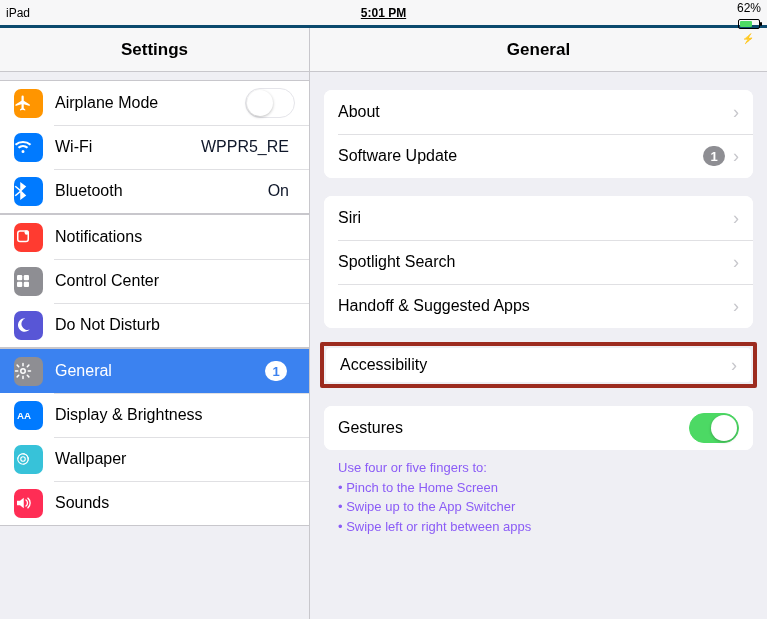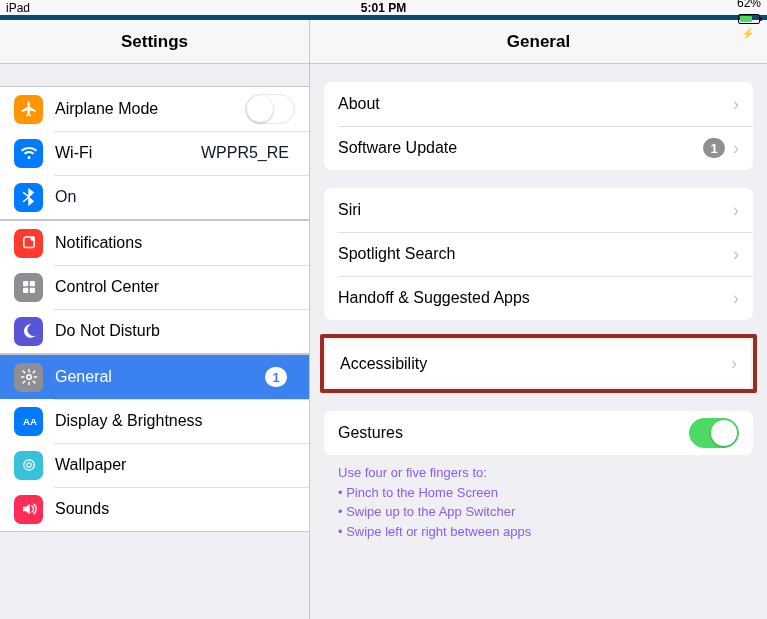--- a/index.html
+++ b/index.html
@@ -6,32 +6,32 @@
   body {
     font-family: -apple-system, "Helvetica Neue", Helvetica, Arial, sans-serif;
     background: #efeff4;
     width: 767px;
     height: 619px;
     overflow: hidden;
     font-size: 15px;
     color: #000;
   }
   .statusbar {
-    height: 20px;
+    height: 28px;
     width: 100%;
     display: flex;
     align-items: center;
     font-size: 12px;
     color: #000;
     background: #f7f7f8;
-    border-bottom: 5px solid #0c4a6e;
+    border-bottom: 3px solid #0c4a6e;
     position: relative;
   }
   .statusbar .left { position: absolute; left: 6px; }
-  .statusbar .center { margin: 1px auto; font-weight: 600; }
+  .statusbar .center { margin: 1px auto; font-weight: 600; text-decoration: underline; }
   .statusbar .right { position: absolute; right: 6px; display: flex; align-items: center; gap: 4px; flex-direction: column; }
   .battery {
     display: inline-block; width: 22px; height: 10px; border: 1px solid #000; border-radius: 2px; position: relative;
   }
   .battery::after { content: ""; position: absolute; right: -3px; top: 2px; width: 2px; height: 4px; background: #000; border-radius: 1px; }
   .battery .fill { position: absolute; left: 1px; top: 1px; bottom: 1px; width: 62%; background: #4cd964; border-radius: 1px; }
   .bolt { font-size: 10px; }
 
   .split {
     display: flex;
@@ -55,42 +55,42 @@
     height: 44px;
     background: #f7f7f8;
     border-bottom: 1px solid #c8c7cc;
     display: flex;
     align-items: center;
     justify-content: center;
     font-weight: 600;
     font-size: 17px;
   }
   .group { border-top: 1px solid #c8c7cc; border-bottom: 1px solid #c8c7cc; background: #fff; }
-  .group.first { margin-top: 22px; }
+  .group.first { margin-top: 8px; }
   .row {
     display: flex;
     align-items: center;
     height: 44px;
     padding: 0 14px;
     background: #fff;
     position: relative;
   }
   .row + .row::before {
     content: "";
     position: absolute;
     left: 54px; right: 0; top: 0;
     border-top: 1px solid #e0e0e3;
   }
   .sidebar .row + .row::before { left: 54px; }
   .detail .row + .row::before { left: 14px; }
   .row.selected { background: #3b82f0; color: #fff; }
   .row.selected .icon-box svg { filter: brightness(1.2); }
   .icon-box {
     width: 29px; height: 29px; border-radius: 7px;
-    display: flex; align-items: center; justify-content: center;
+    display: flex; align-items: center; justify-content: flex-start;
     margin-right: 12px; flex-shrink: 0;
   }
   .label { flex: 1; font-size: 16px; }
   .value { color: #0f172a; font-size: 16px; margin-right: 6px; }
   .chevron { color: #c7c7cc; font-size: 18px; }
   .badge {
     background: #8e8e93; color: #fff; border-radius: 10px;
     min-width: 22px; height: 20px; font-size: 13px; font-weight: 600;
     display: inline-flex; align-items: center; justify-content: center;
     padding: 0 7px; margin-right: 8px;
@@ -116,21 +116,21 @@
     overflow: hidden;
   }
   .dgroup .row { padding: 0 14px; }
   .dgroup .row + .row::before { left: 14px; }
   .highlight-box {
     margin: 14px 10px 0 10px;
     border: 4px solid #9c2b1f;
     border-radius: 2px;
     padding: 2px;
   }
-  .highlight-box .row { background: #fff; border-radius: 4px; padding: 4px 14px; height: 47px; }
+  .highlight-box .row { background: #fff; border-radius: 4px; padding: 4px 14px; height: 34px; }
   .footer-text {
     color: #8b5cf6; font-size: 13px; padding: 8px 28px 0 28px; line-height: 1.5;
   }
   .footer-text .bullet::before { content: "• "; }
 
   
   .ic-airplane { background: #ff9500; }
   .ic-wifi { background: #007aff; }
   .ic-bt { background: #007aff; }
   .ic-notif { background: #ff3b30; }
@@ -186,20 +186,21 @@
         </span>
         <span class="label">Wi-Fi</span>
         <span class="value">WPPR5_RE</span>
       </div>
       <div class="row">
         <span class="icon-box ic-bt">
           <svg width="14" height="18" viewBox="0 0 9 12">
               <path d="M4 0 L8 3 L4.8 6 L8 9 L4 12 L4 7 L1 9.5 L0.3 8.8 L3.7 6 L0.3 3.2 L1 2.5 L4 5 Z" fill="#fff"></path>
             </svg>
         </span>
+        <span class="label">Bluetooth</span>
         <span class="value">On</span>
       </div>
     </div>
 
     <div class="group">
       <div class="row">
         <span class="icon-box ic-notif">
           <svg width="18" height="18" viewBox="0 0 24 24">
               <rect x="5" y="4" width="14" height="14" rx="3" fill="none" stroke="#fff" stroke-width="2"></rect>
               <circle cx="17" cy="6" r="3" fill="#fff"></circle>

